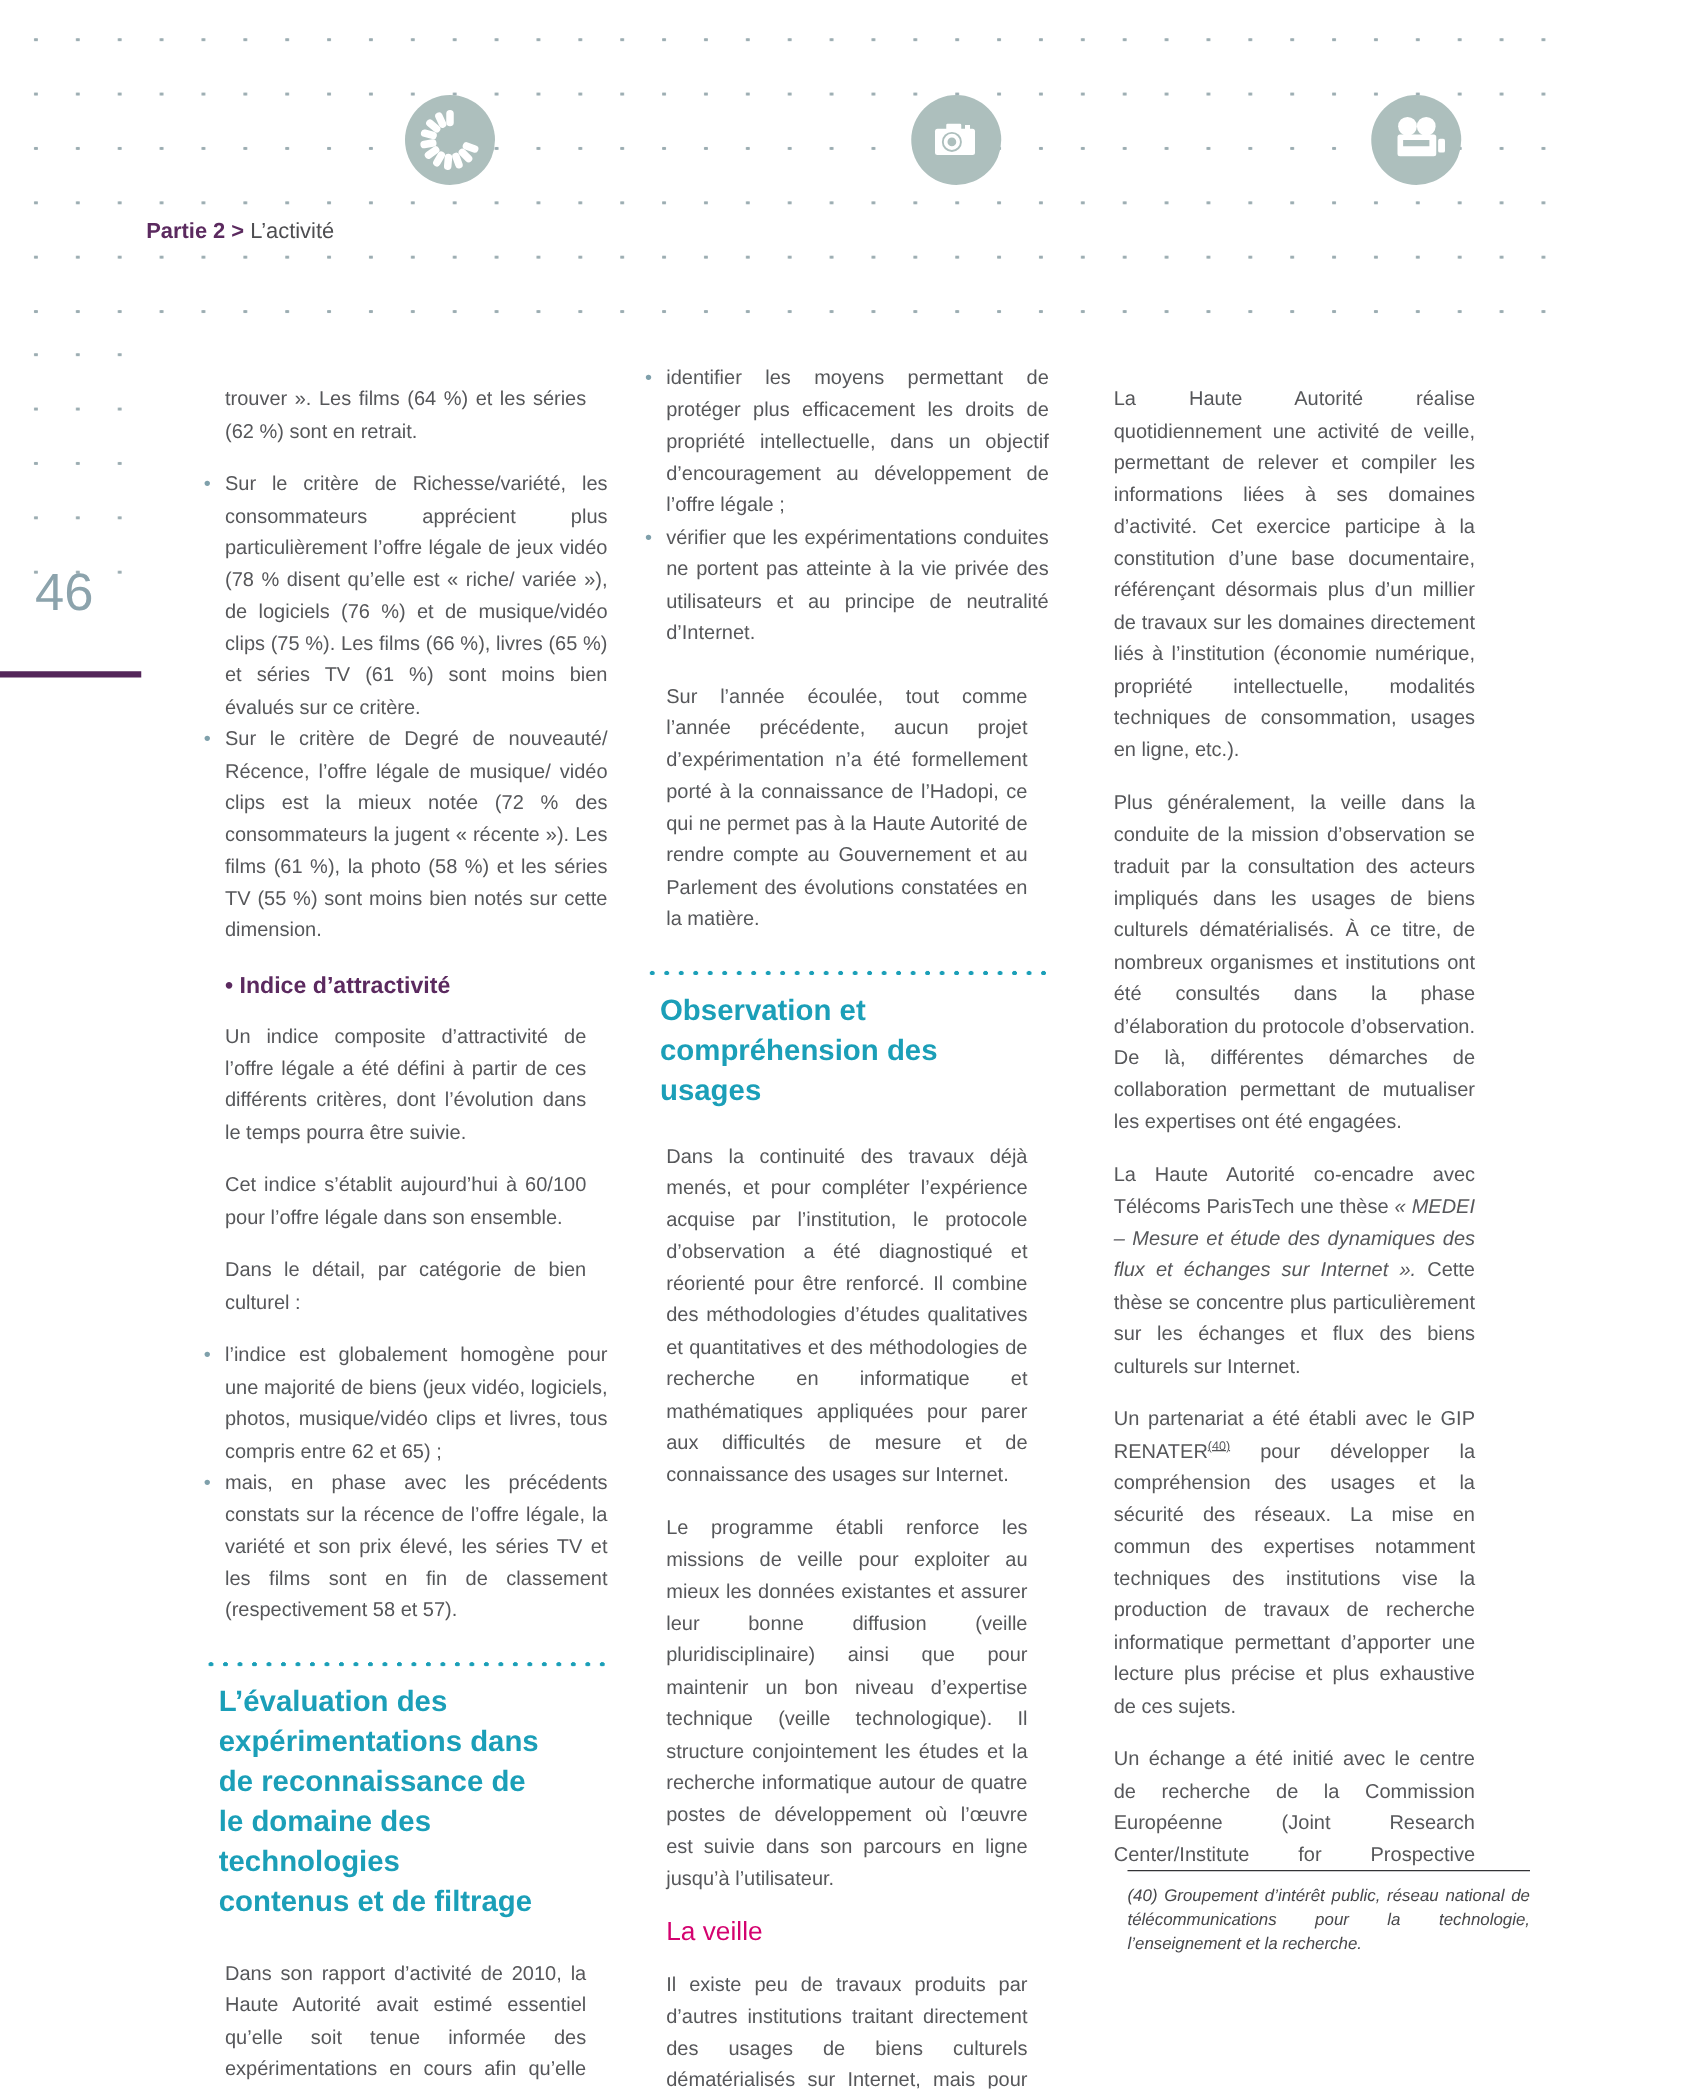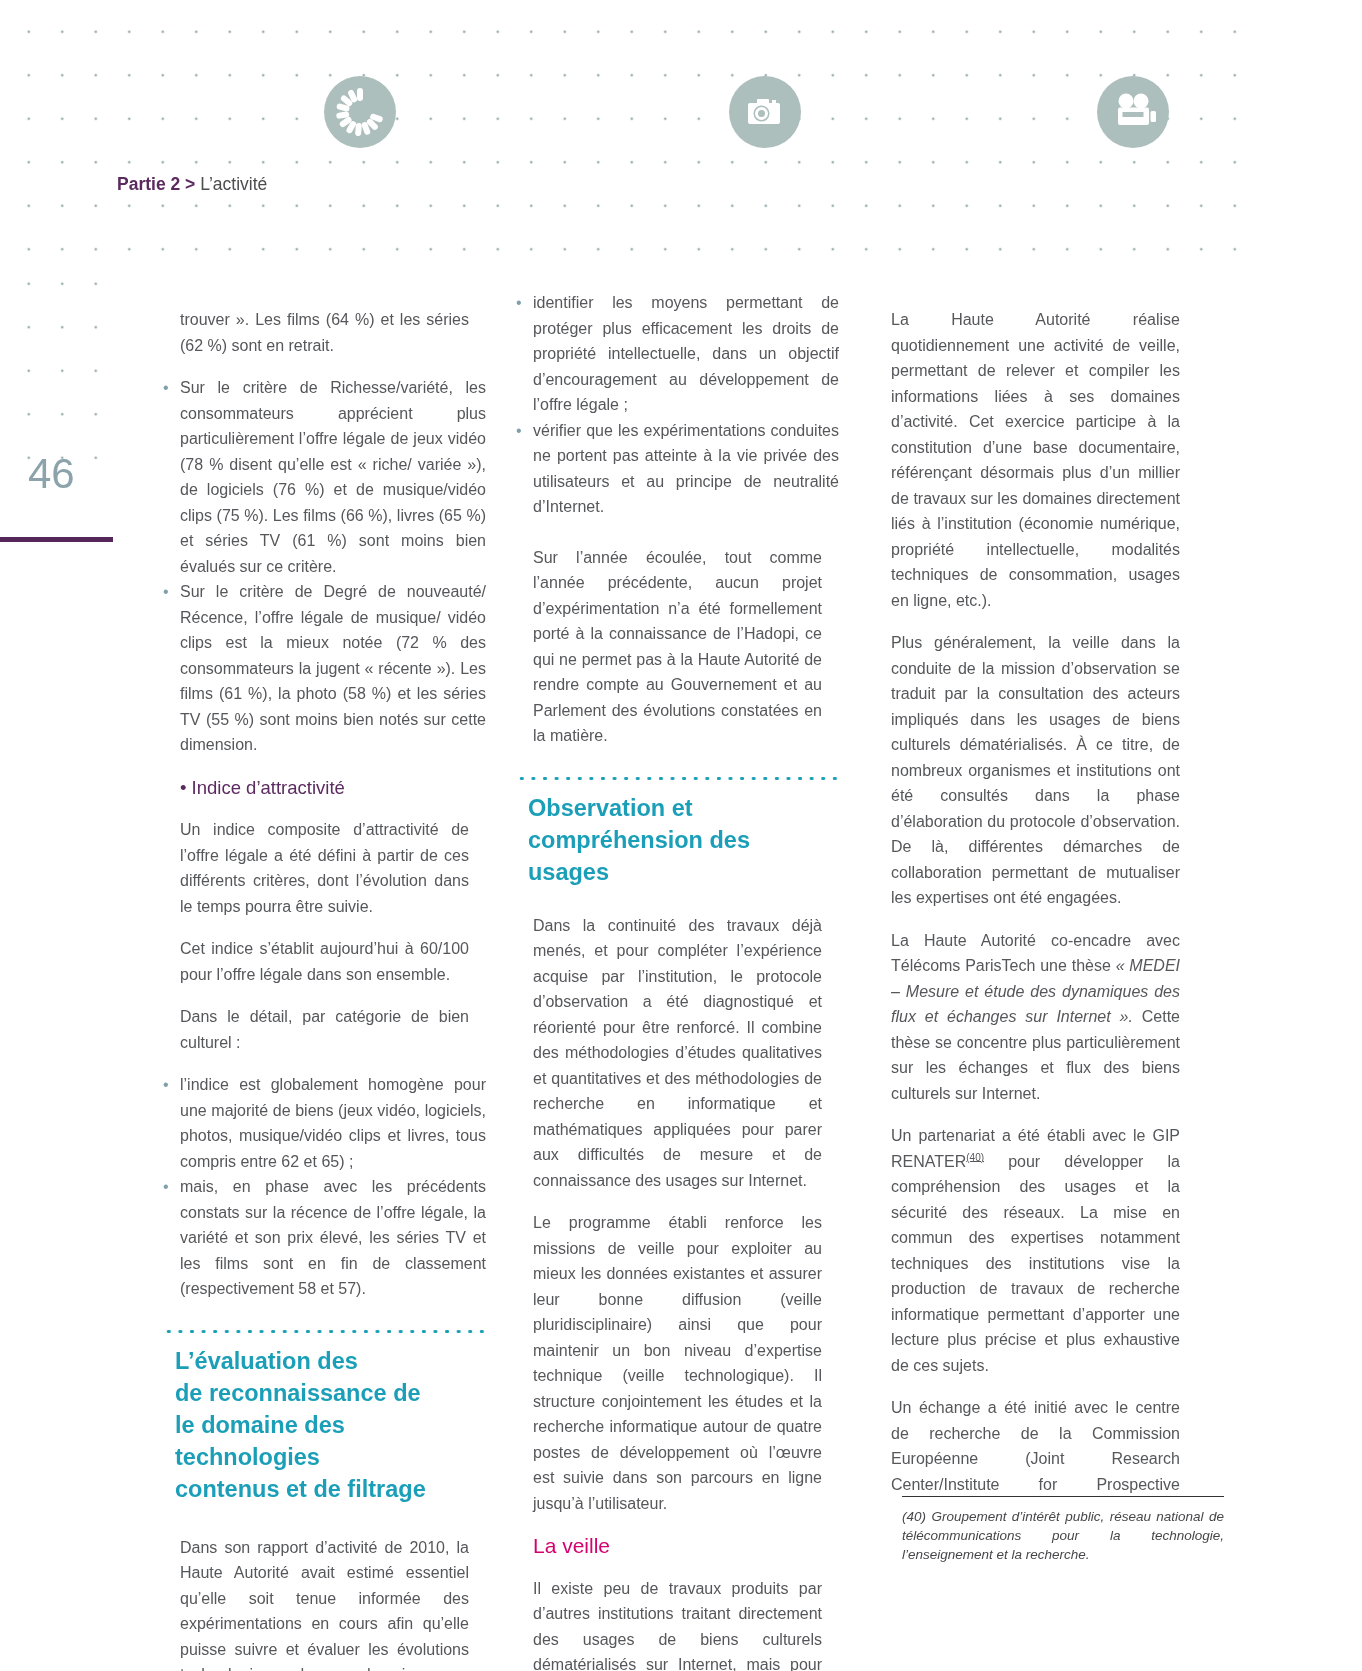--- a/index.html
+++ b/index.html
@@ -57,21 +57,21 @@
   .sep {
     height:5px; margin:26px 0 10px 0;
     background-image: radial-gradient(circle, #1b9fb8 1.7px, transparent 1.9px);
     background-size: 11.6px 5px; background-repeat:repeat-x; background-position:0 1px;
   }
   .h-cyan {
     margin:12px; font-size:23.5px; line-height:32px; font-weight:bold; color:#1b9fb8;
     text-align:left;
   }
   .sub-purple {
-    margin:18px 0 0 0; font-size:18.5px; font-weight:normal; color:#5b2a5f; text-align:left;
+    margin:18px 0 0 0; font-size:18.5px; font-weight:bold; color:#5b2a5f; text-align:left;
   }
   .sub-pink {
     margin:22px 0 20px 0; font-size:21px; font-weight:400; color:#d4026f; text-align:left;
   }
   .mt { margin-top:25px !important; }
   .mt-big { margin-top:30px !important; }
   .ital { font-style:italic; }
   .supref { font-size:10px; vertical-align:super; line-height:0;text-decoration:underline; }
 
   .footnote-block {
@@ -163,20 +163,21 @@
       <span class="b">•</span>
       <div class="bt">l’indice est globalement homogène pour une majorité de biens (jeux vidéo, logiciels, photos, musique/vidéo clips et livres, tous compris entre 62 et 65) ;</div>
     </div>
     <div class="bullet">
       <span class="b">•</span>
       <div class="bt">mais, en phase avec les précédents constats sur la récence de l’offre légale, la variété et son prix élevé, les séries TV et les films sont en fin de classement (respectivement 58 et 57).</div>
     </div>
     <div class="sep"></div>
     <h2 class="h-cyan">
       <div>L’évaluation des</div>
+      <div>expérimentations dans</div>
       <div>de reconnaissance de</div>
       <div>le domaine des technologies</div>
       <div>contenus et de filtrage</div>
     </h2>
     <p class="mt-big">Dans son rapport d’activité de 2010, la Haute Autorité avait estimé essentiel qu’elle soit tenue informée des expérimentations en cours afin qu’elle puisse suivre et évaluer les évolutions technologiques dans ce domaine, avec un double objectif :</p>
   </div>
 
   <div class="col" id="col2">
     <div class="bullet">
       <span class="b">•</span>

